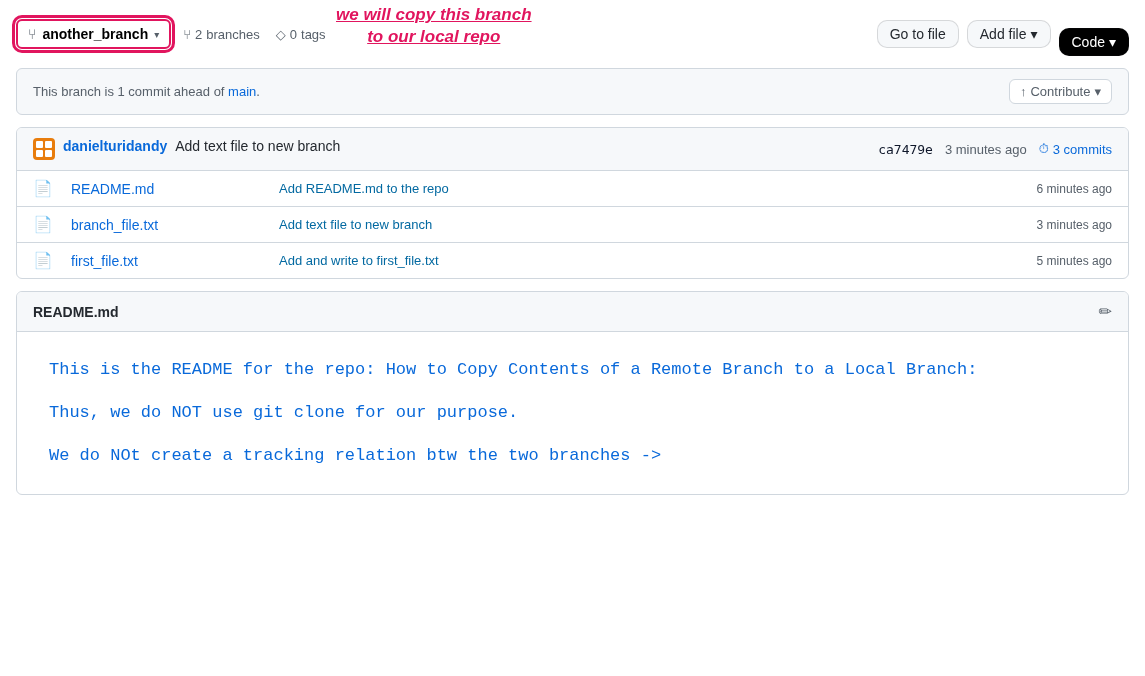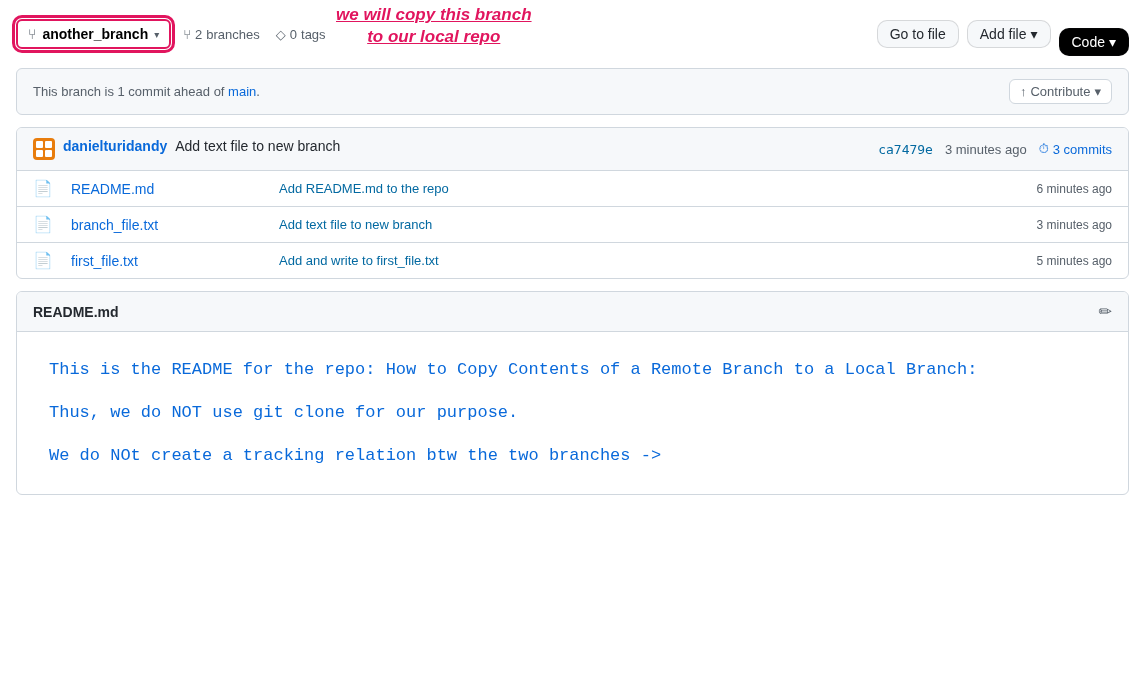--- a/index.html
+++ b/index.html
@@ -176,21 +176,21 @@
     }
     .commit-right {
       display: flex;
       align-items: center;
       gap: 12px;
       font-size: 13px;
       color: #57606a;
     }
     .commit-sha {
       font-family: monospace;
-      color: #0369a1;
+      color: #0f172a;
       cursor: pointer;
     }
     .commits-link {
       display: flex;
       align-items: center;
       gap: 4px;
       color: #0969da;
       cursor: pointer;
     }
 

